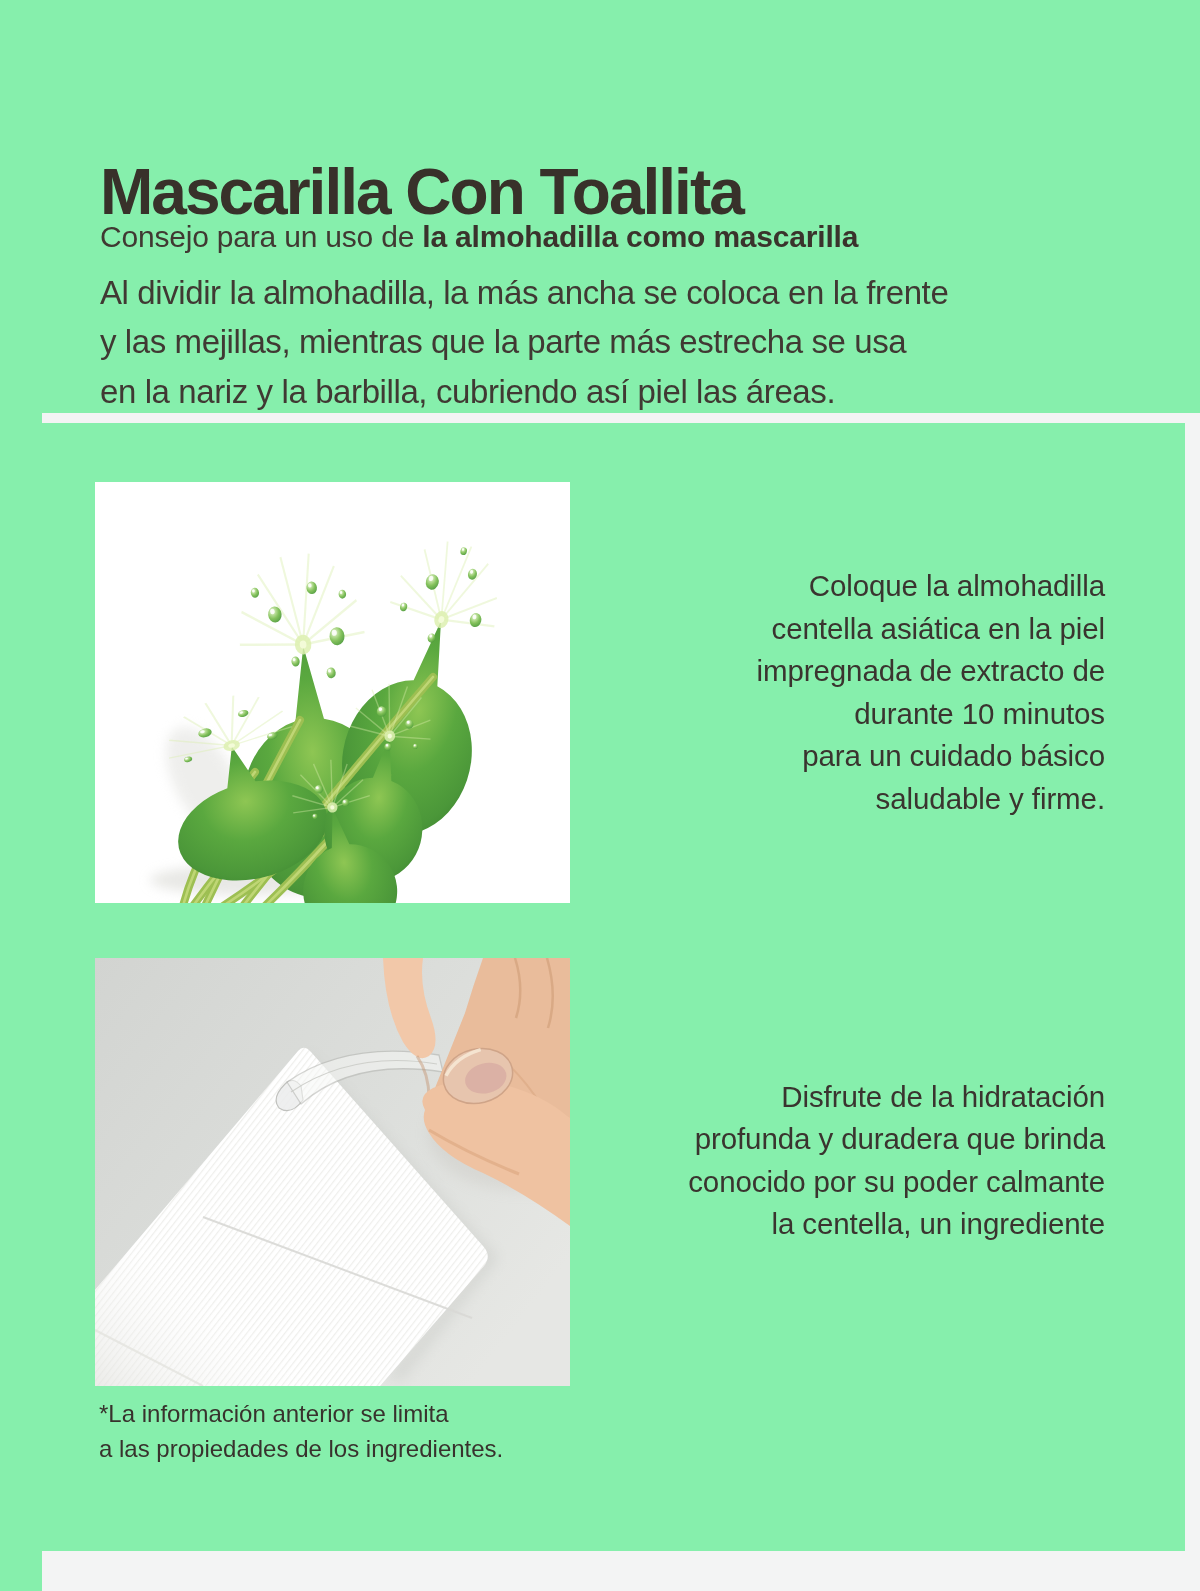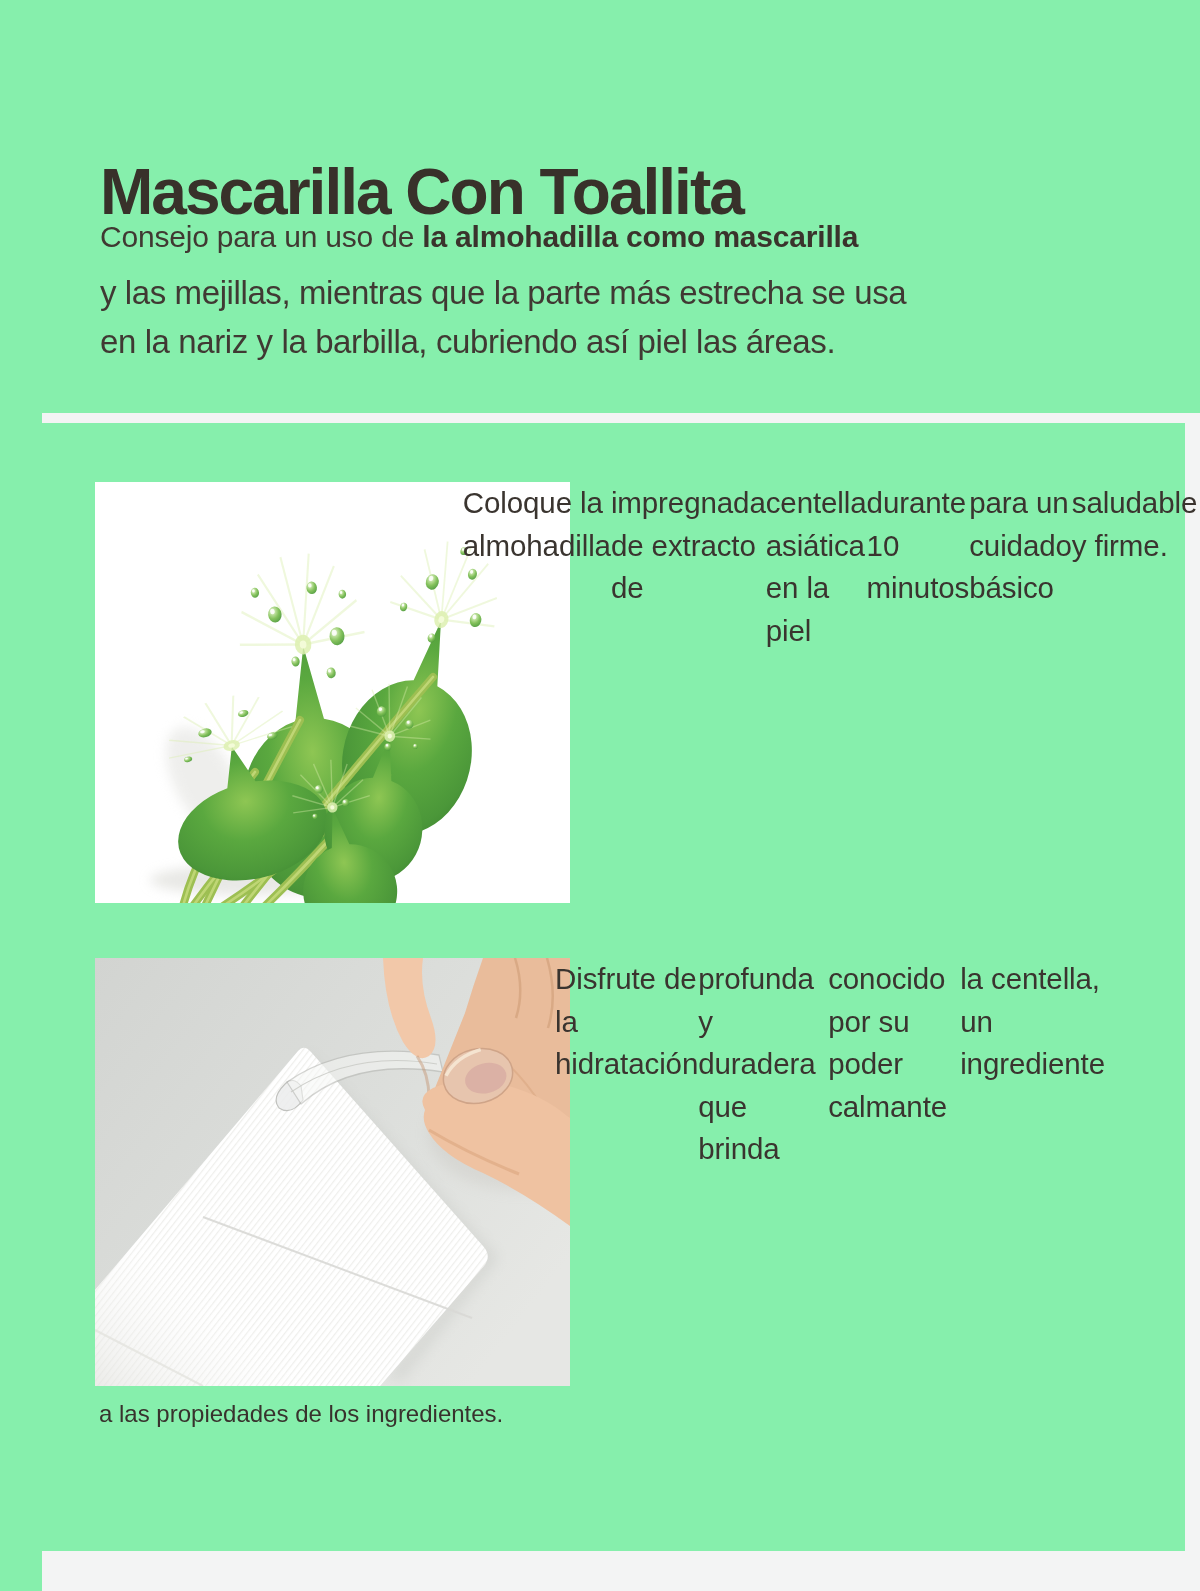--- a/index.html
+++ b/index.html
@@ -27,22 +27,22 @@
   .subtitle b{font-weight:700;color:#3a332c;}
   .intro{
     left:100px;top:268px;width:1000px;
     font-size:33px;line-height:49.3px;color:#403933;
     letter-spacing:-0.4px;
   }
   .photo{
     overflow:hidden;background:#ffffff;
   }
   .step-text{
-    display:flex;flex-direction:row;justify-content:center;
-    text-align:left;
+    display:flex;flex-direction:column;justify-content:center;
+    text-align:right;
     font-size:29.5px;line-height:42.5px;color:#3a342f;
     letter-spacing:-0.1px;
   }
   .footnote{
     left:99px;top:1396px;width:700px;
     font-size:24px;line-height:35px;color:#38322d;
   }
   svg{display:block;}
 </style>
 </head>
@@ -54,20 +54,21 @@
   <div class="abs gutter" style="left:1185px;top:413px;width:15px;height:1178px;"></div>
   <div class="abs gutter" style="left:42px;top:1551px;width:1143px;height:40px;"></div>
 
   <h1 class="abs title">Mascarilla Con Toallita</h1>
 
   <div class="abs subtitle">
     <span>Consejo para un uso de </span><b>la almohadilla como mascarilla</b>
   </div>
 
   <div class="abs intro">
+    <div>Al dividir la almohadilla, la más ancha se coloca en la frente</div>
     <div>y las mejillas, mientras que la parte más estrecha se usa</div>
     <div>en la nariz y la barbilla, cubriendo así piel las áreas.</div>
   </div>
 
   <div class="abs photo" style="left:95px;top:482px;width:475px;height:421px;">
     <svg width="475" height="421" viewBox="0 0 475 421">
       <defs>
         <radialGradient id="lg" cx="50%" cy="42%" r="65%">
           <stop offset="0%" stop-color="#8ec653"></stop>
           <stop offset="45%" stop-color="#5aa83f"></stop>
@@ -162,22 +163,22 @@
         <use href="#leafBody"></use>
         <use href="#drop" transform="translate(-20,-30) scale(0.9)"></use>
         <use href="#drop" transform="translate(30,10) scale(0.75)"></use>
         <use href="#drop" transform="translate(-40,25) scale(0.55)"></use>
       </g>
     </svg>
   </div>
 
   <div class="abs step-text" style="left:555px;top:482px;width:550px;height:421px;">
     <div>Coloque la almohadilla</div>
+    <div>centella asiática en la piel</div>
     <div>impregnada de extracto de</div>
-    <div>centella asiática en la piel</div>
     <div>durante 10 minutos</div>
     <div>para un cuidado básico</div>
     <div>saludable y firme.</div>
   </div>
 
   <div class="abs photo" style="left:95px;top:958px;width:475px;height:428px;">
     <svg width="475" height="428" viewBox="0 0 475 428">
       <defs>
         <linearGradient id="bgG" x1="0" y1="0" x2="1" y2="0.7">
           <stop offset="0%" stop-color="#d2d4d1"></stop>
@@ -233,16 +234,17 @@
   </div>
 
   <div class="abs step-text" style="left:555px;top:958px;width:550px;height:405px;">
     <div>Disfrute de la hidratación</div>
     <div>profunda y duradera que brinda</div>
     <div>conocido por su poder calmante</div>
     <div>la centella, un ingrediente</div>
   </div>
 
   <div class="abs footnote">
+    <div>*La información anterior se limita</div>
     <div>a las propiedades de los ingredientes.</div>
   </div>
 
 </div>
 
 </body></html>

